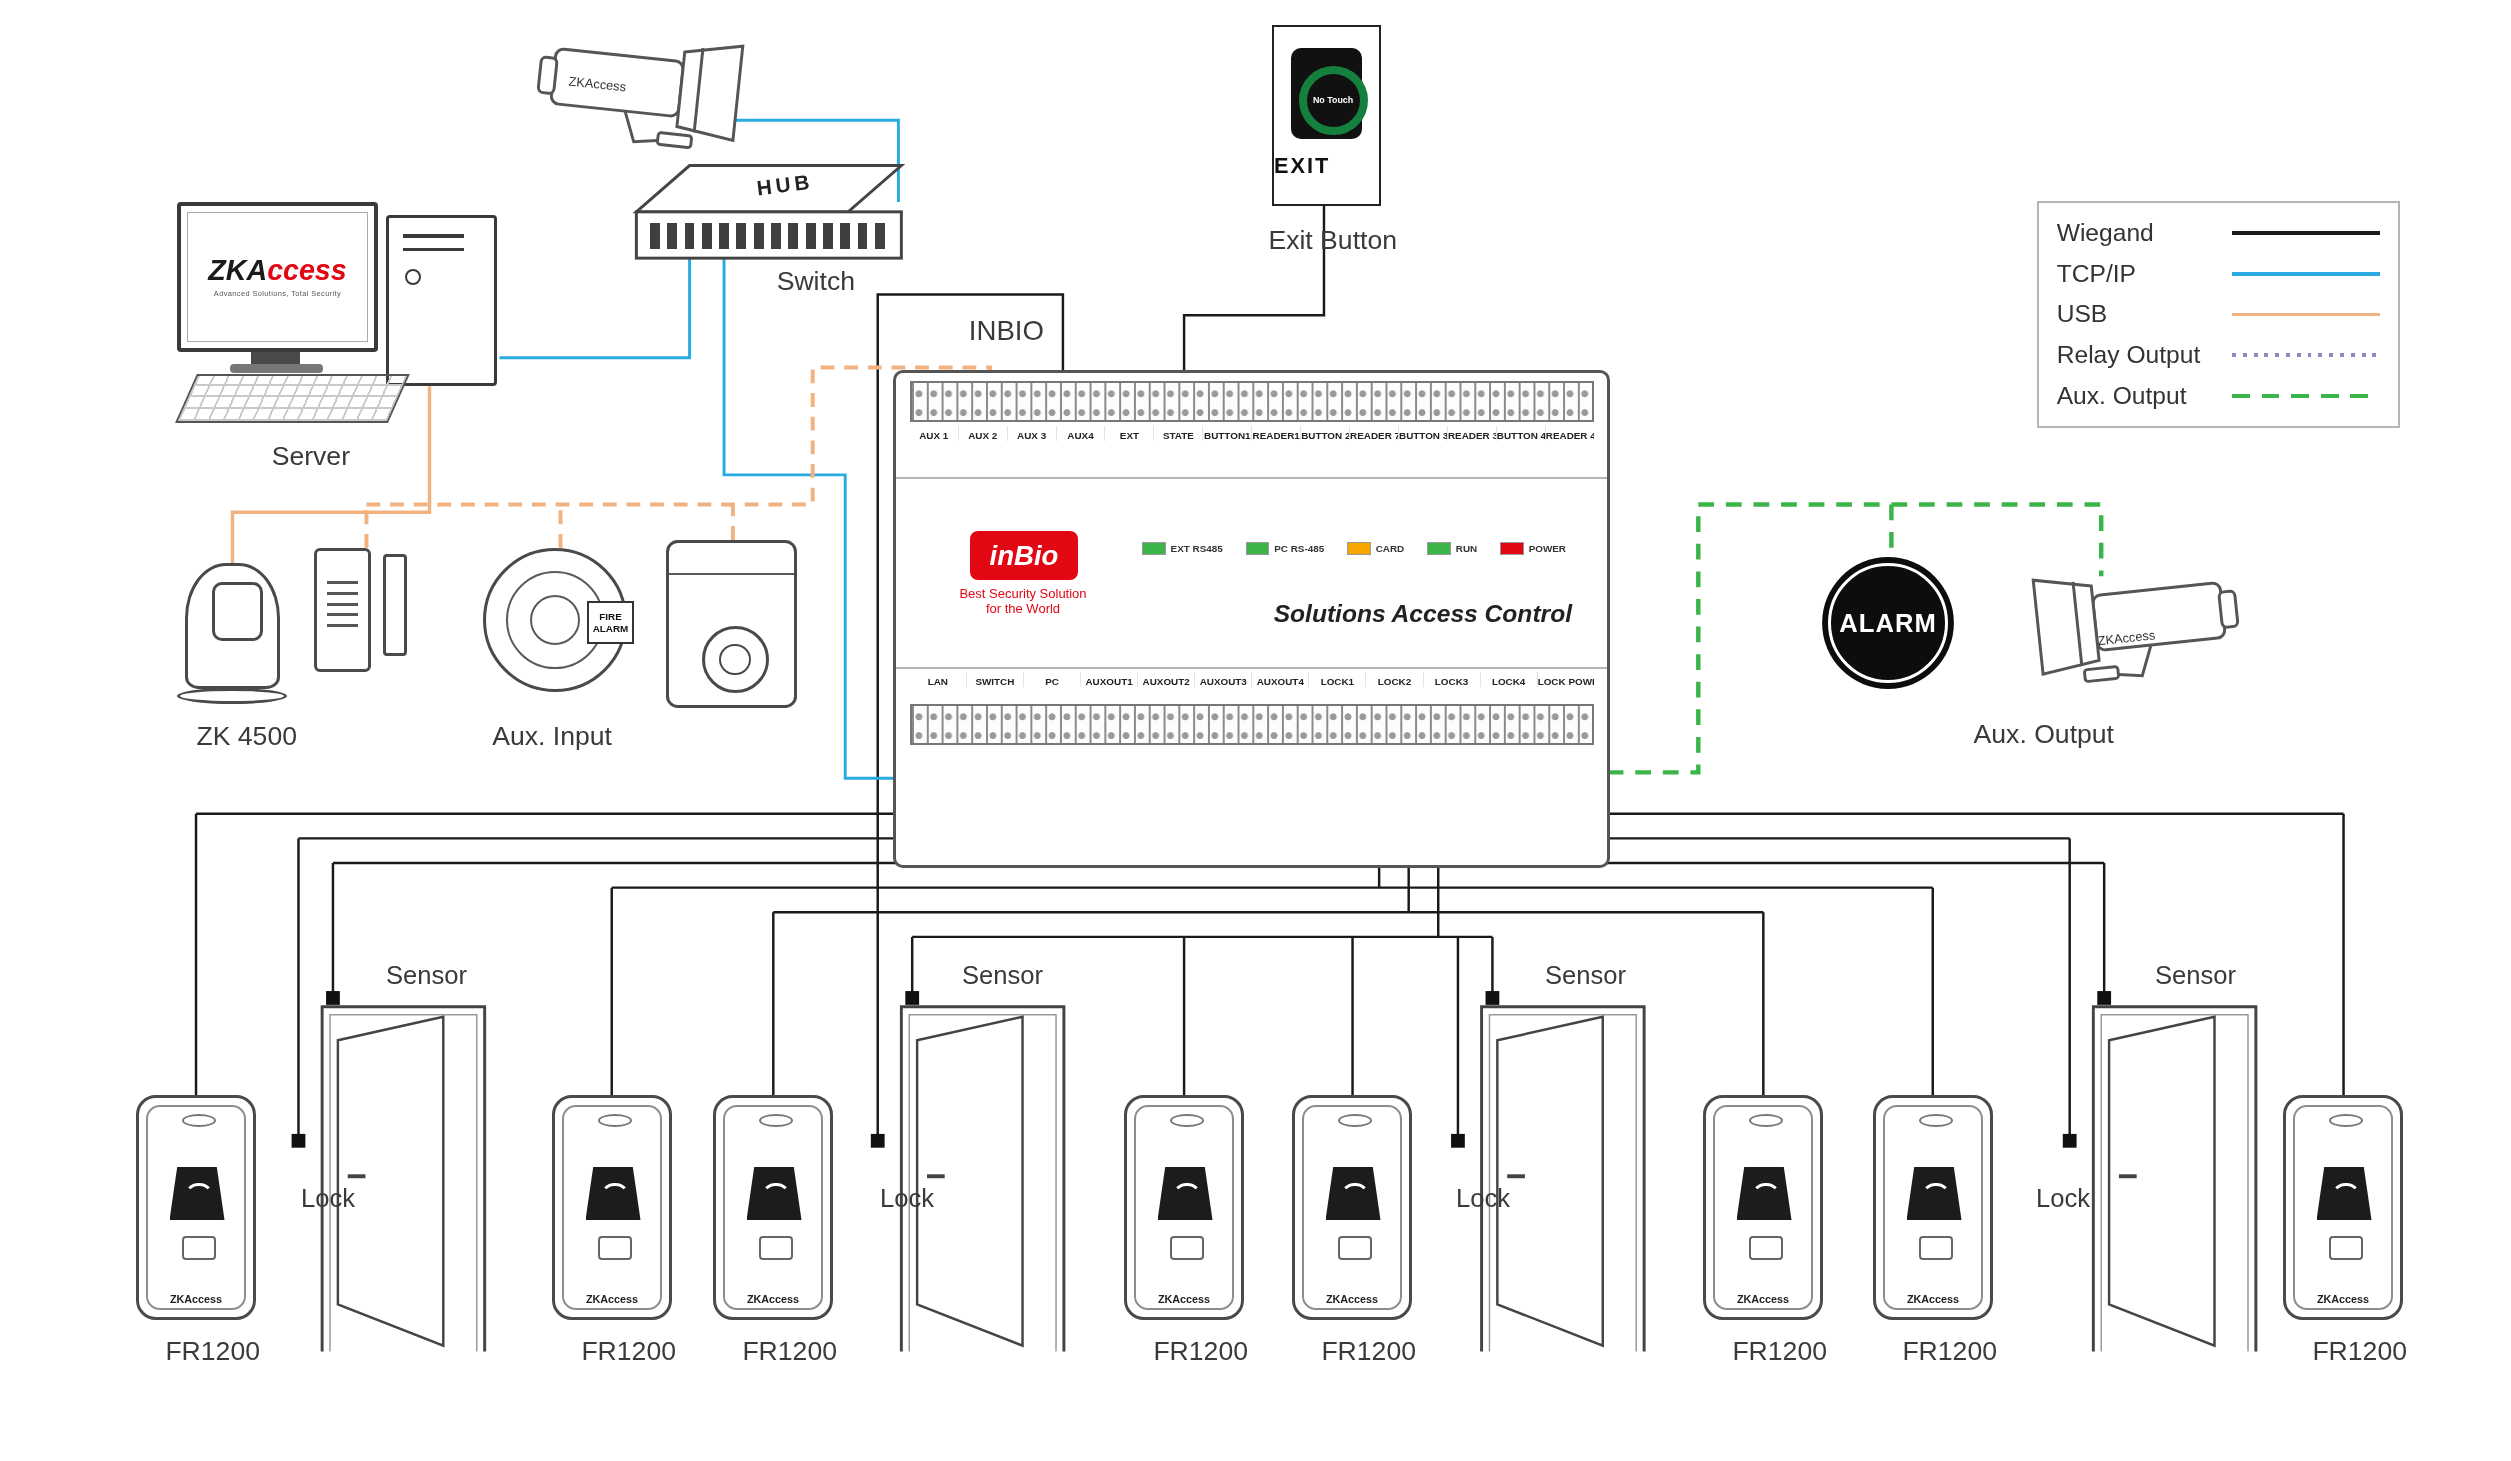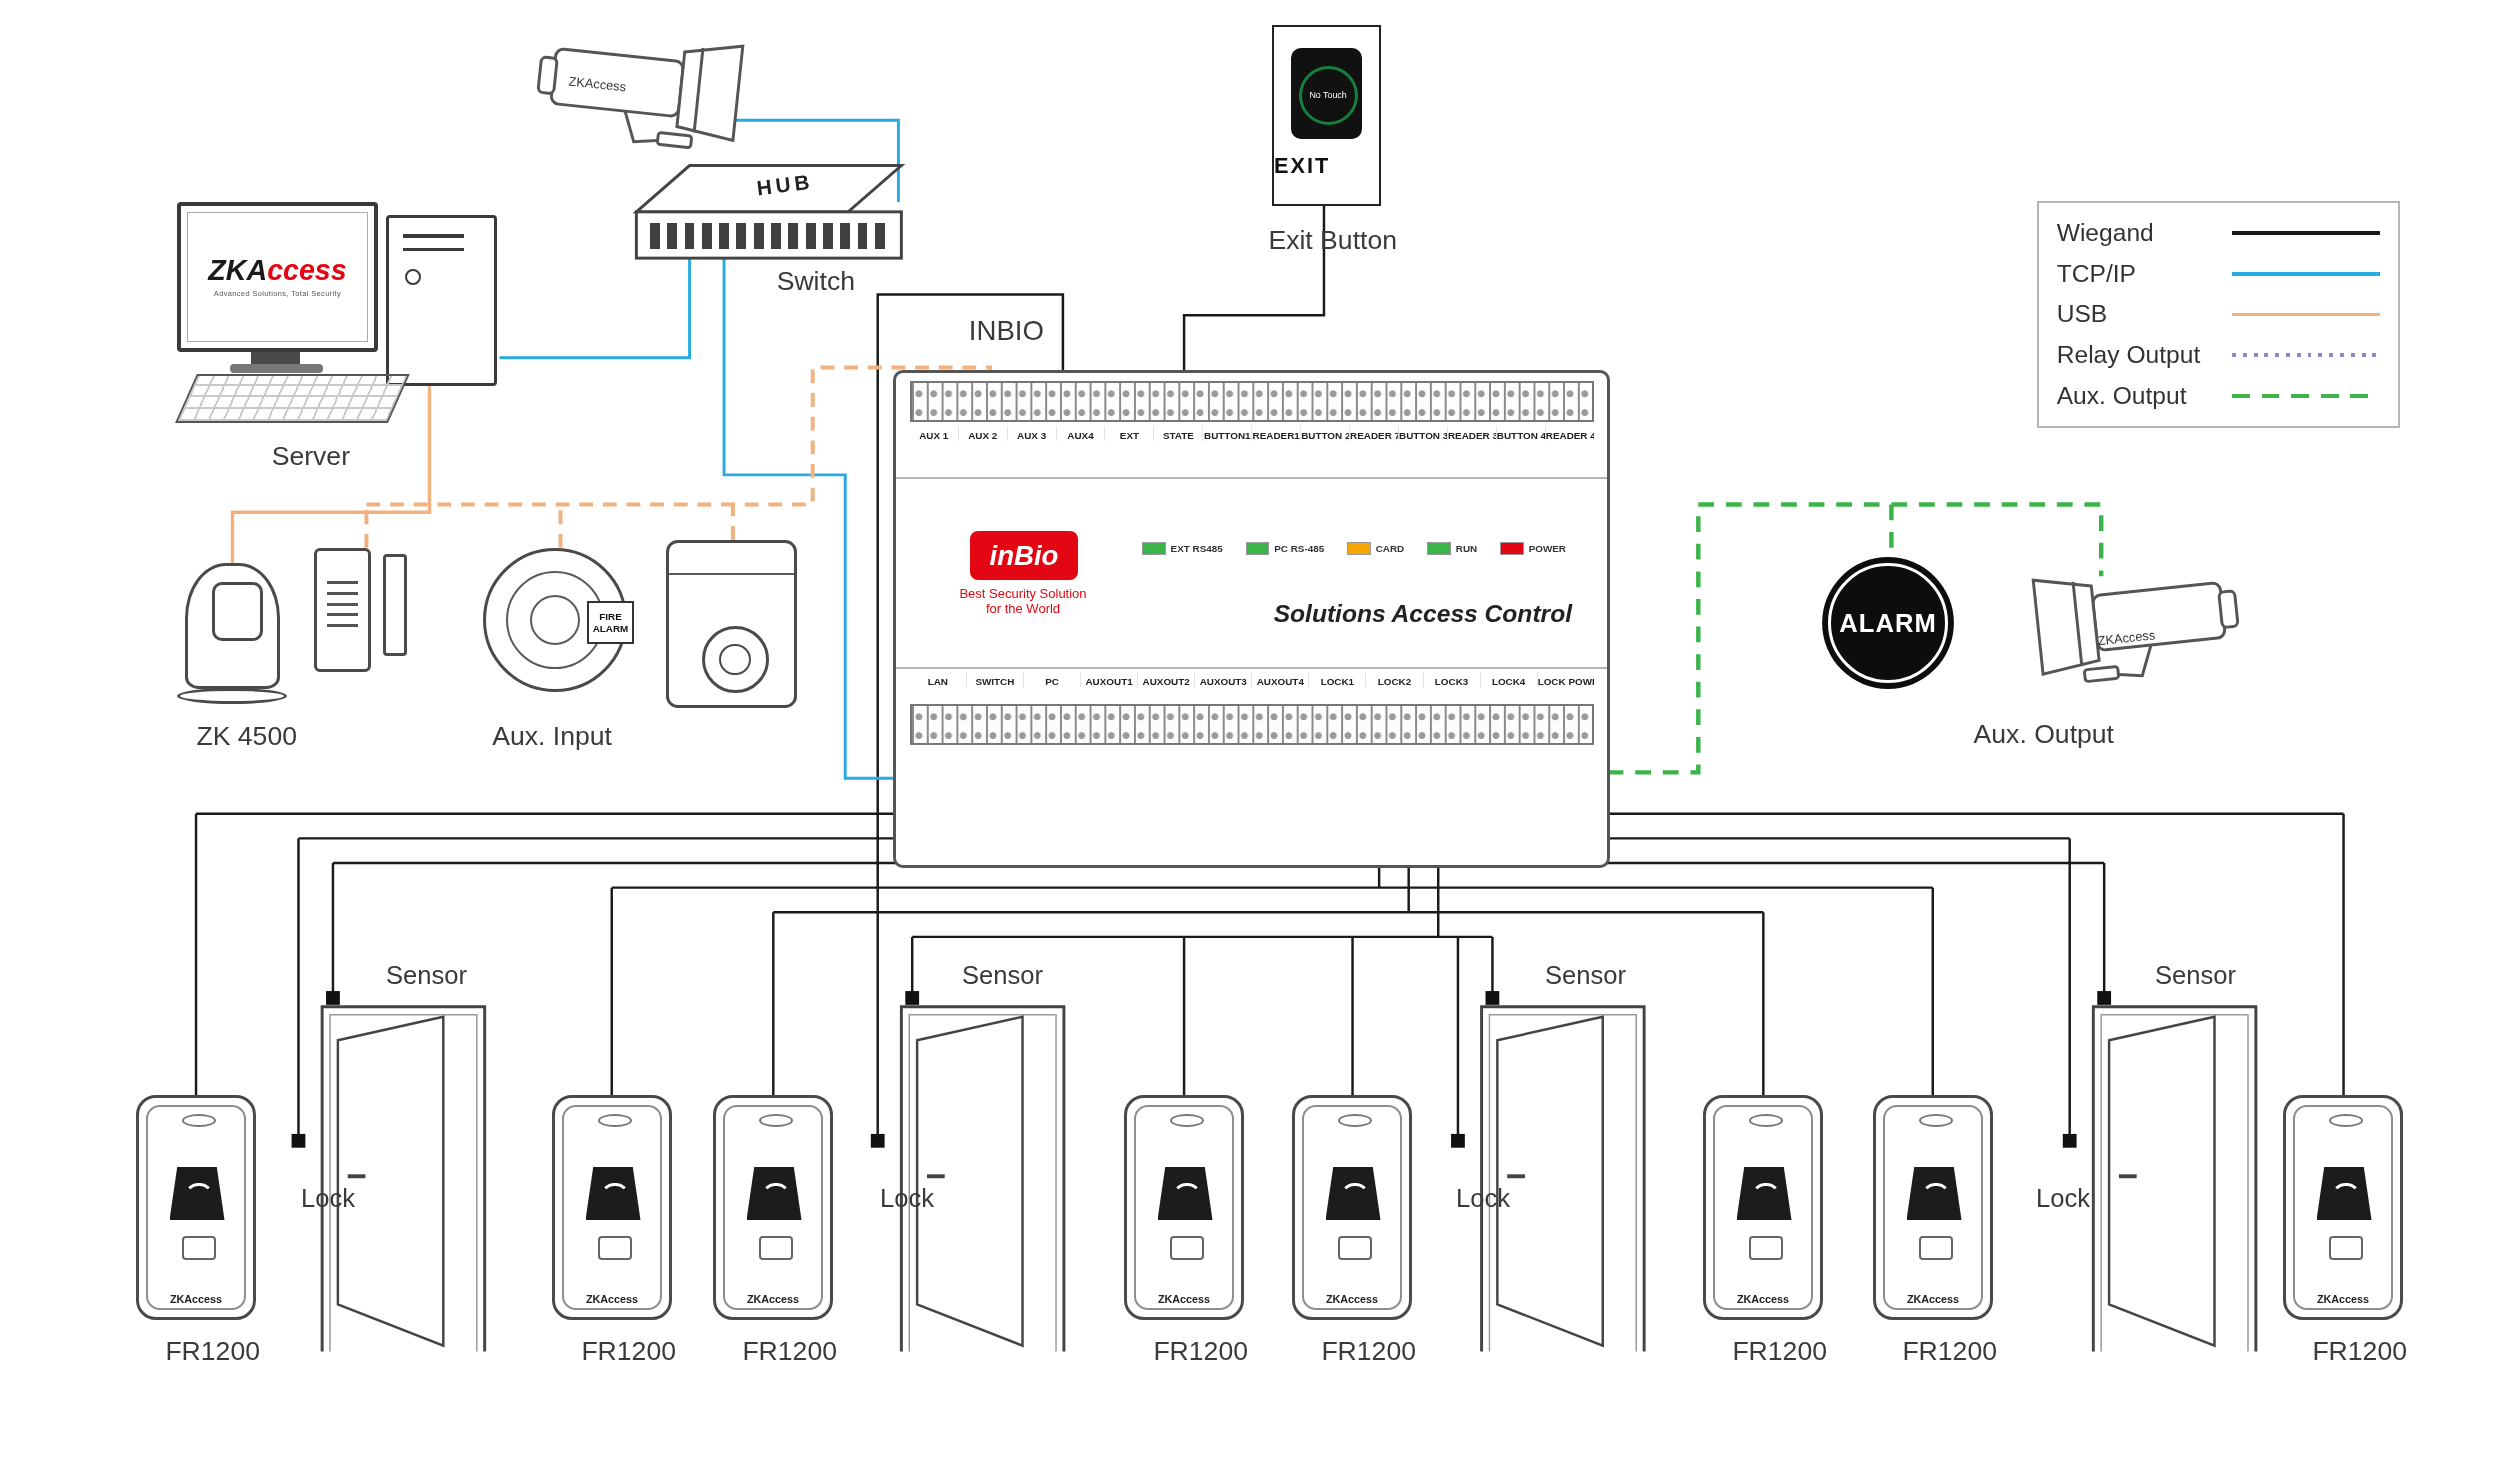--- a/index.html
+++ b/index.html
@@ -14,22 +14,22 @@
   .lrow{display:flex;align-items:center;justify-content:space-between}
   .lrow .txt{font-size:24.6px;color:#333}
   .ls{width:148px;height:3.9px}
   .ls-solid{background:currentColor}
   .ls-dotted{background:repeating-linear-gradient(90deg,currentColor 0 3.9px,transparent 3.9px 10.8px)}
   .ls-dashed{background:repeating-linear-gradient(90deg,currentColor 0 17.7px,transparent 17.7px 29.6px)}
 
   
   .exitdev{position:absolute;left:1272px;top:24.6px;width:105px;height:177px;border:2px solid #222;background:#fff}
   .exitpad{position:absolute;left:16.7px;top:21.7px;width:71px;height:91px;background:#111;border-radius:9.9px}
-  .exitring{position:absolute;left:7.9px;top:17.7px;width:53px;height:53px;border:3px solid #15803d;border-radius:50%;
-            display:flex;align-items:center;justify-content:center;text-align:center;color:#fff;font-size:8.9px;font-weight:normal;line-height:1.1}
+  .exitring{position:absolute;left:7.9px;top:17.7px;width:53px;height:53px;border:8px solid #15803d;border-radius:50%;
+            display:flex;align-items:center;justify-content:center;text-align:center;color:#fff;font-size:8.9px;font-weight:bold;line-height:1.1}
   .exittxt{position:absolute;left:0;top:126px;width:100%;text-align:left;font-weight:bold;font-size:21.7px;letter-spacing:2px;color:#111}
 
   
   .monitor{position:absolute;left:177px;top:202px;width:201px;height:150px;border:4.9px solid #3a3a3a;border-radius:3.9px;background:#fff;box-sizing:border-box}
   .screen{position:absolute;inset:5.9px;border:1px solid #aaa;display:flex;flex-direction:column;align-items:center;justify-content:center;gap:3.9px}
   .blogo{font-weight:bold;font-style:italic;font-size:28.6px;line-height:1}
   .blogo .p2{color:#e30613}
   .btag{font-size:7.4px;color:#555;letter-spacing:0.4px}
   .stand{position:absolute;left:251px;top:352px;width:49px;height:12.8px;background:#4a4a4a}
   .standbase{position:absolute;left:230px;top:364px;width:93px;height:8.9px;background:#777;border-radius:3.9px}

